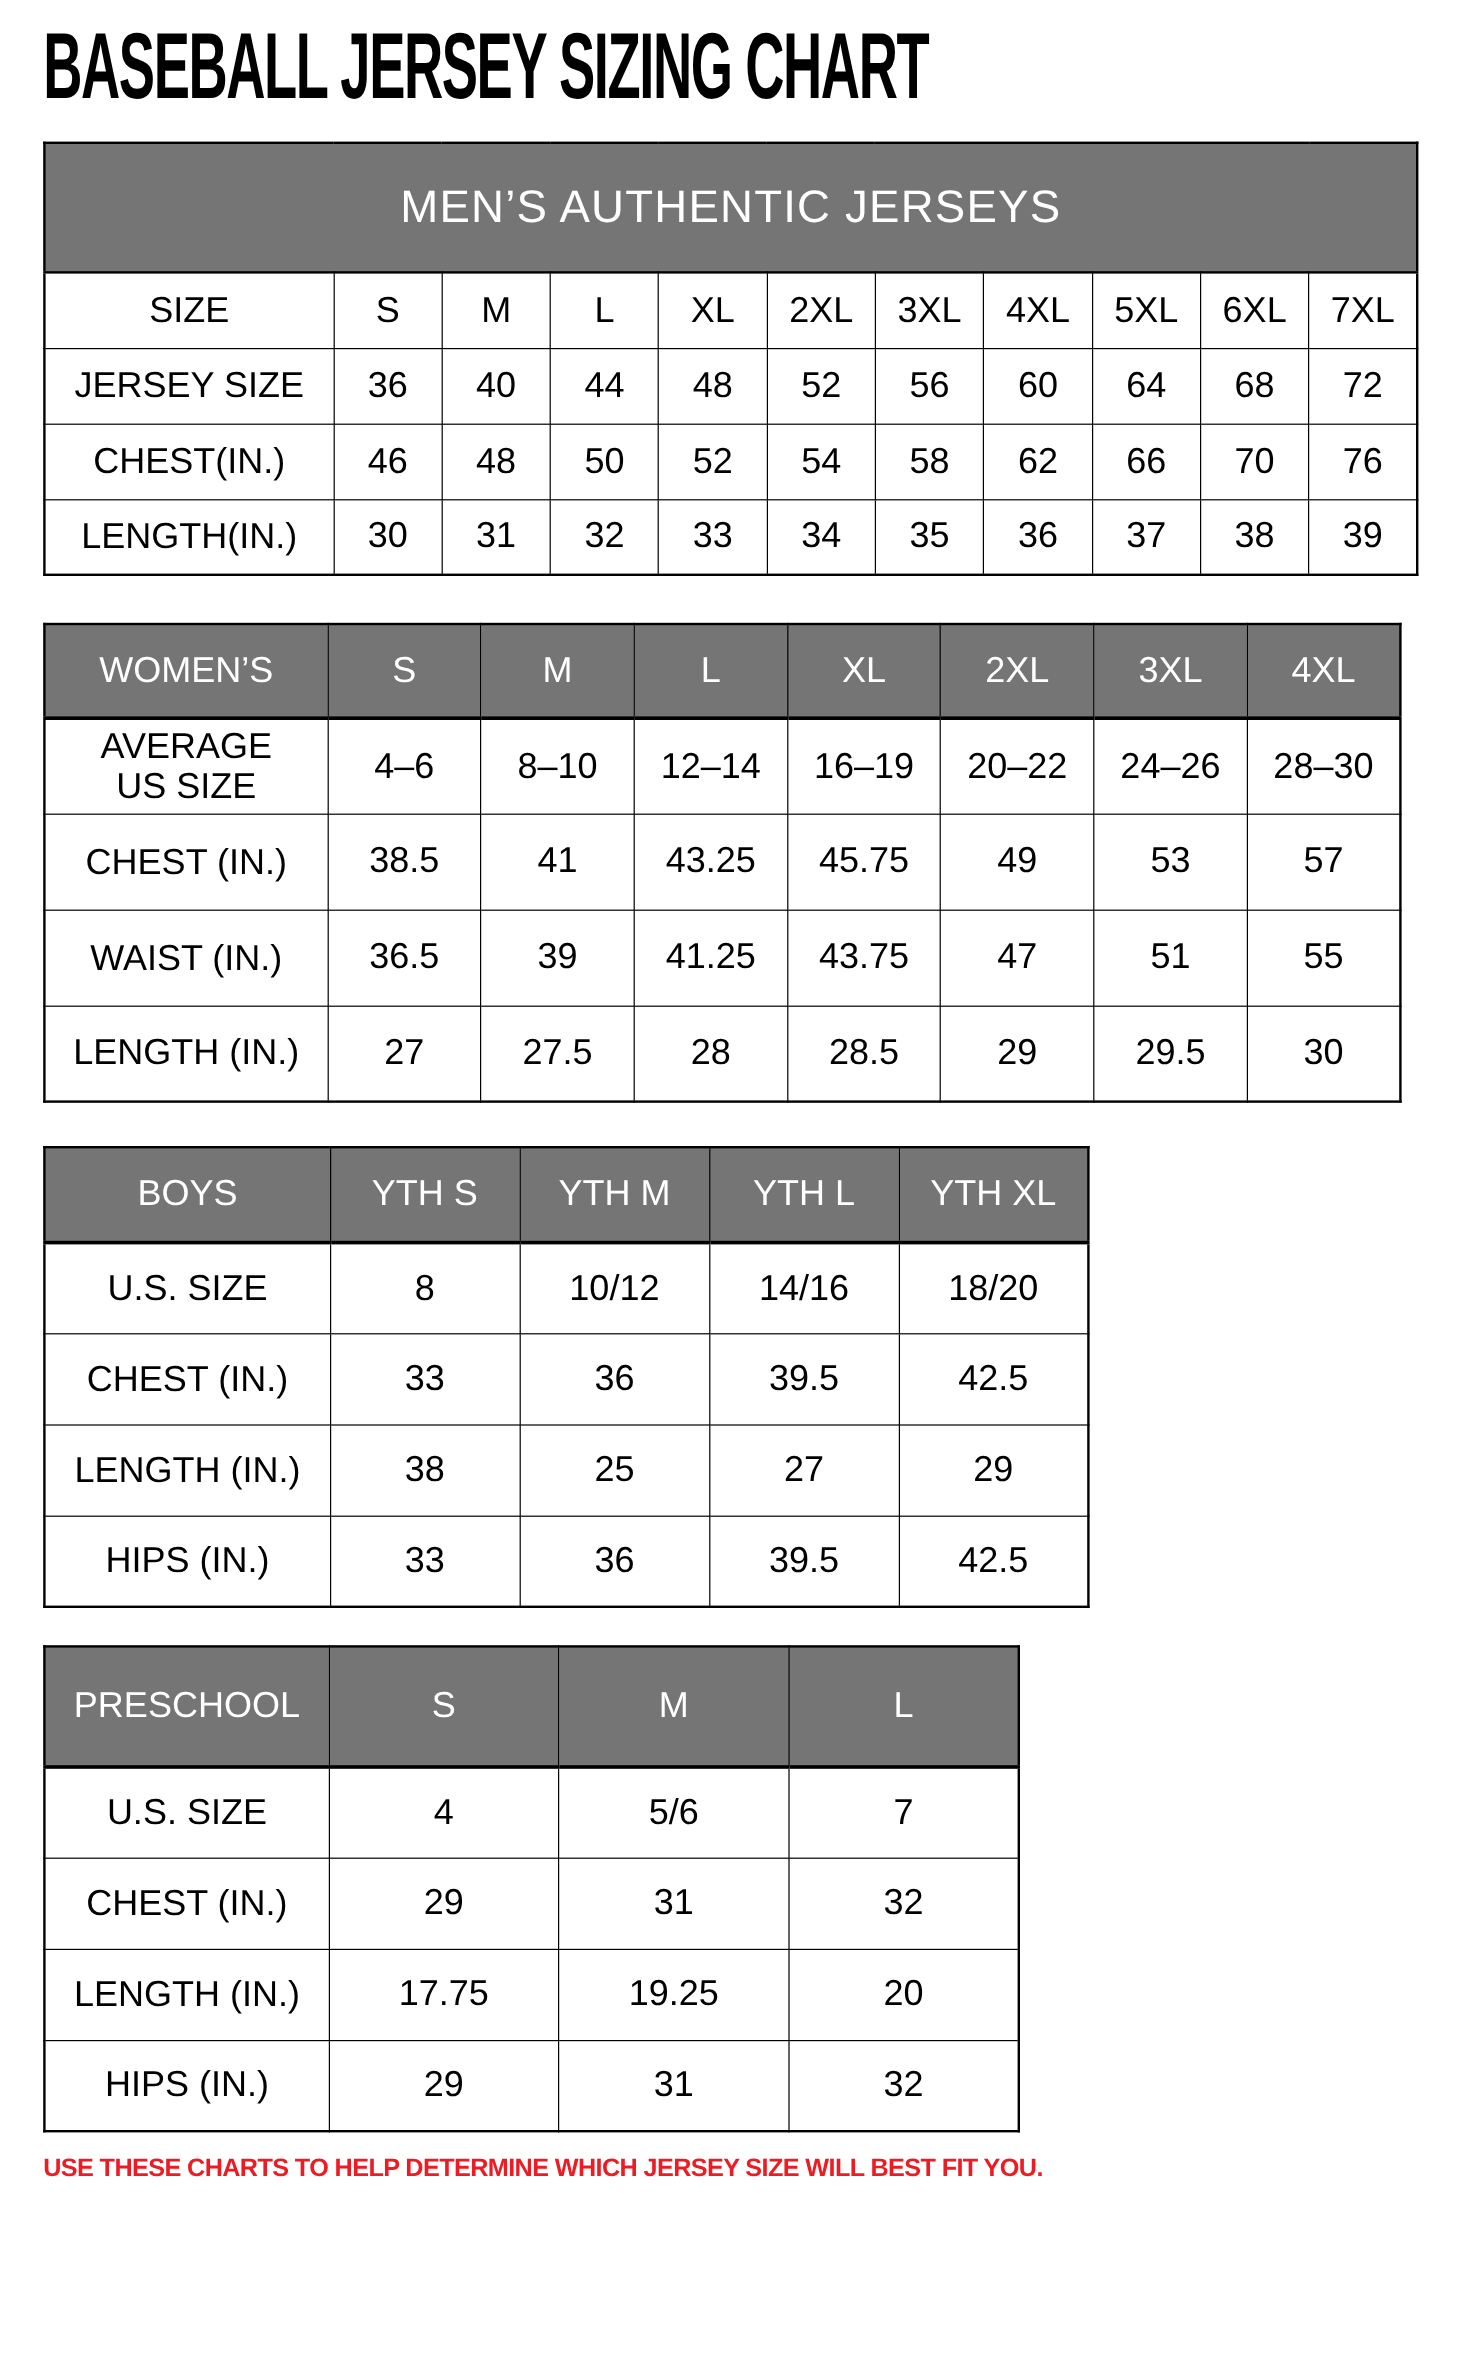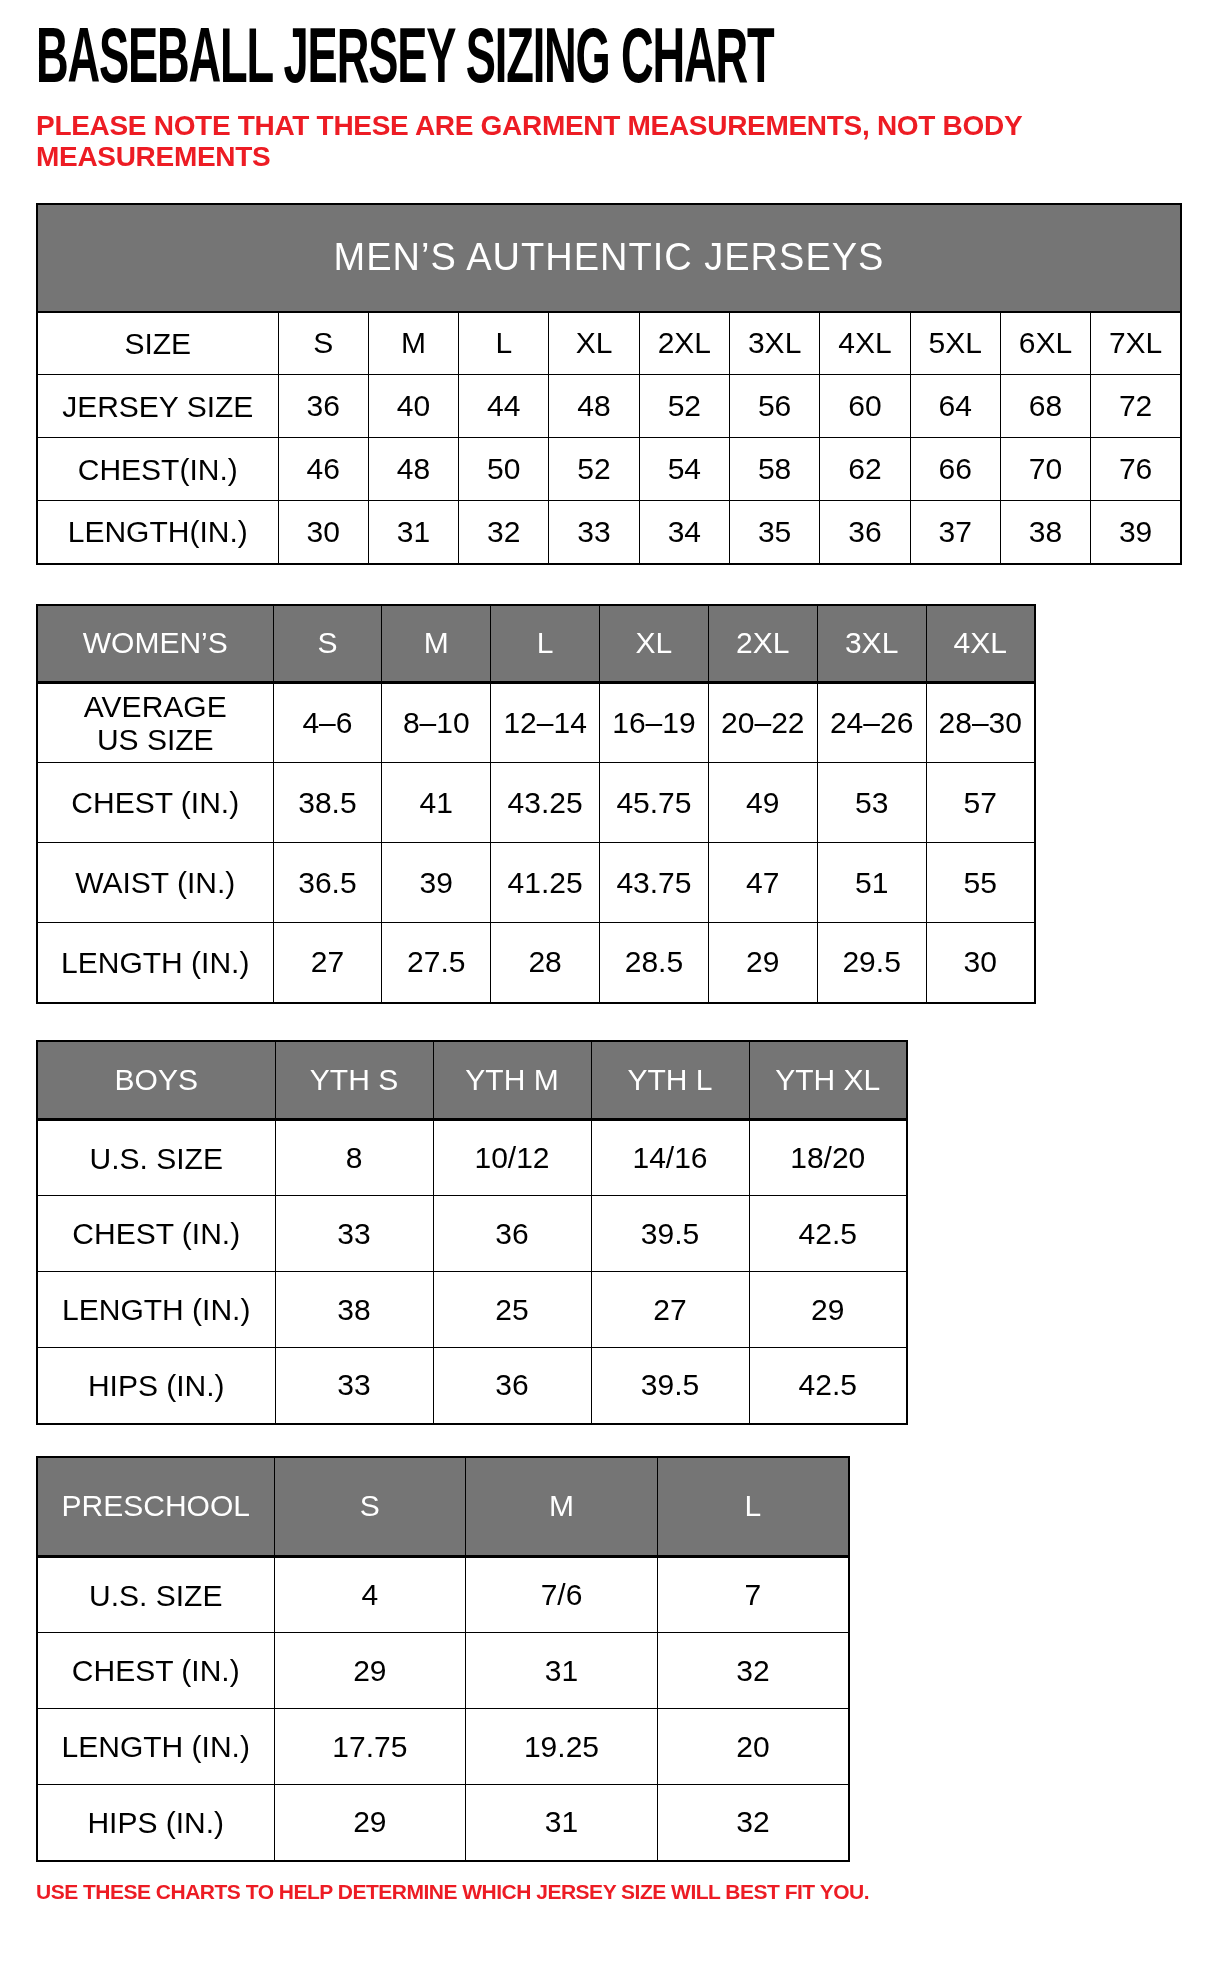--- a/index.html
+++ b/index.html
@@ -68,21 +68,21 @@
     font-size:30px;
     border-bottom:3px solid var(--grid);
   }
   table.sizing td{font-size:30px;}
   table.sizing td.label{white-space:pre-line;line-height:1.1;}
 
   .t-mens{width:1146px;margin-top:30px;}
   .t-mens col.c-label{width:241px;}
   .t-mens td{height:63px;}
 
-  .t-womens{width:1000px;margin-top:39px;}
+  .t-womens{width:1132px;margin-top:39px;}
   .t-womens col.c-label{width:236px;}
   .t-womens th{height:78px;}
   .t-womens td{height:80px;}
 
   .t-boys{width:872px;margin-top:36px;}
   .t-boys col.c-label{width:238px;}
   .t-boys th{height:79px;}
   .t-boys td{height:76px;}
 
   .t-preschool{width:814px;margin-top:31px;}
@@ -99,21 +99,20 @@
     color:var(--red);
   }
 </style>
 </head>
 <body>
 
 <div class="content">
 
   <h1 class="title">BASEBALL JERSEY SIZING CHART</h1>
 
-  <p class="note">PLEASE NOTE THAT THESE ARE GARMENT MEASUREMENTS, NOT BODY MEASUREMENTS</p>
 
   <table class="sizing t-mens">
       <colgroup>
         <col class="c-label">
         <col>
         <col>
         <col>
         <col>
         <col>
         <col>
@@ -304,21 +303,21 @@
       <tbody>
         <tr>
           <th>PRESCHOOL</th>
           <th>S</th>
           <th>M</th>
           <th>L</th>
         </tr>
         <tr>
           <td class="label">U.S. SIZE</td>
           <td class="val">4</td>
-          <td class="val">7/6</td>
+          <td class="val">5/6</td>
           <td class="val">7</td>
         </tr>
         <tr>
           <td class="label">CHEST (IN.)</td>
           <td class="val">29</td>
           <td class="val">31</td>
           <td class="val">32</td>
         </tr>
         <tr>
           <td class="label">LENGTH (IN.)</td>

